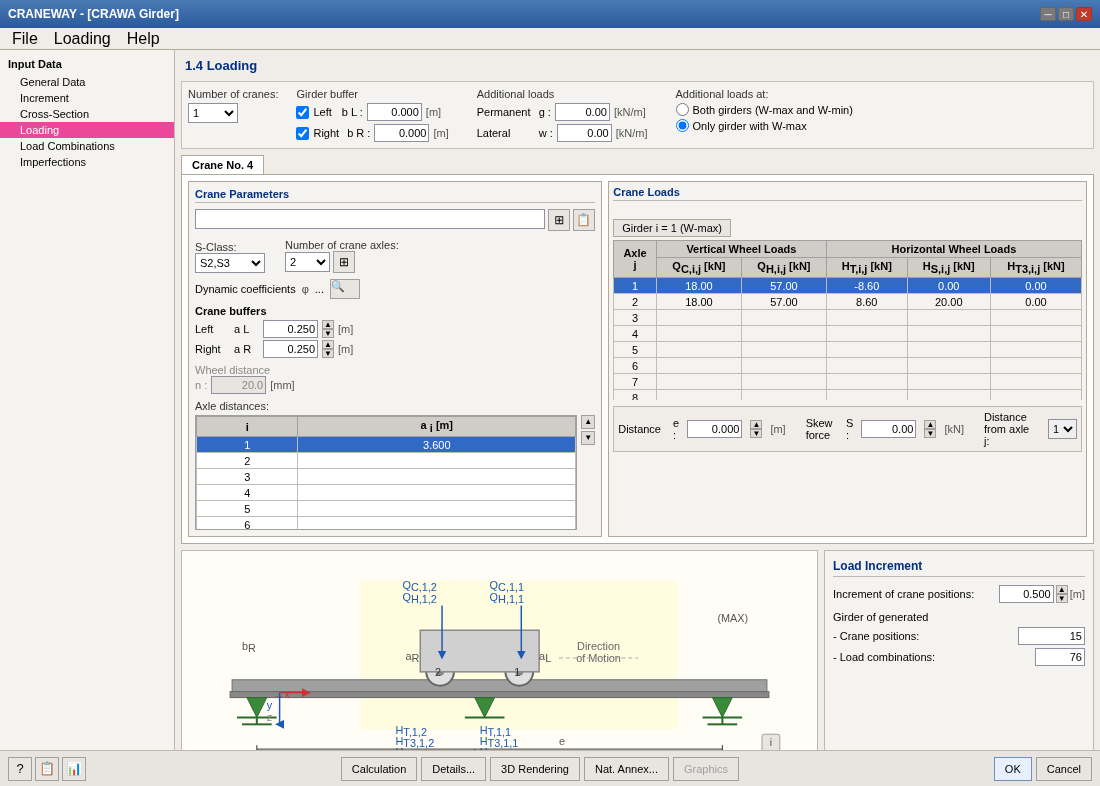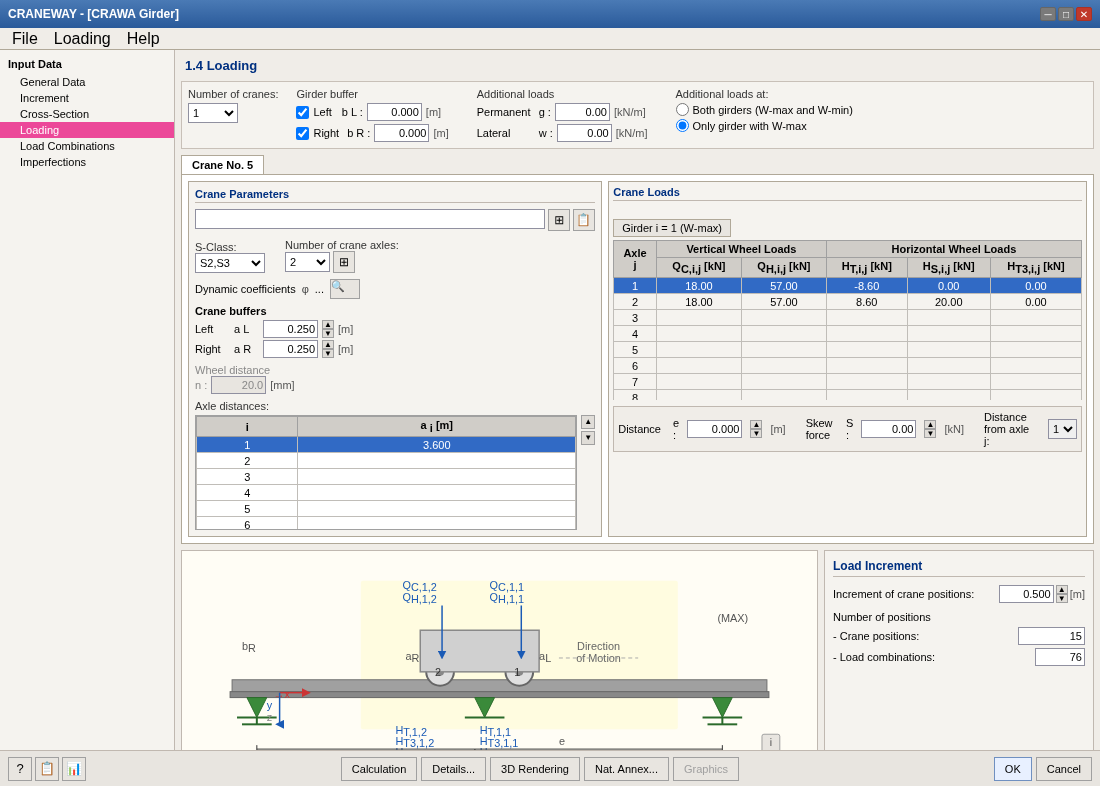--- a/index.html
+++ b/index.html
@@ -263,21 +263,21 @@
           <span>Both girders (W-max and W-min)</span>
         </div>
         <div class="radio-row">
           <input type="radio" name="girder-radio" checked="" style="">
           <span>Only girder with W-max</span>
         </div>
       </div>
     </div>
 
     <div class="tab-bar">
-      <div class="tab active">Crane No. 5</div>
+      <div class="tab active">Crane No. 4</div>
     </div>
 
     <div class="crane-panels">
 
       <div class="crane-left">
         <div class="panel-title">Crane Parameters</div>
 
         <div style="display:flex;gap:3px;margin-bottom:8px;">
           <input type="text" class="desc-input" style="flex: 1 1 0%; height: 20px; border: 1px solid rgb(144, 144, 160); background: white;">
           <div class="icon-btn">⊞</div>
@@ -618,21 +618,21 @@
           <div class="li-value">
             <input type="text" class="num-input" value="0.500" style="">
             <div style="display:flex;flex-direction:column;">
               <div class="spinner-btn">▲</div>
               <div class="spinner-btn">▼</div>
             </div>
             <span class="unit-label">[m]</span>
           </div>
         </div>
 
-        <div style="font-size:11px;margin:8px 0 4px;">Number of positions</div>
+        <div style="font-size:11px;margin:8px 0 4px;">Girder of generated</div>
 
         <div class="li-row" style="margin-bottom:3px;">
           <span>- Crane positions:</span>
           <input type="text" class="num-input" value="15" style="width: 67px;">
         </div>
         <div class="li-row">
           <span>- Load combinations:</span>
           <input type="text" class="num-input" value="76" style="width: 50px;">
         </div>
       </div>

